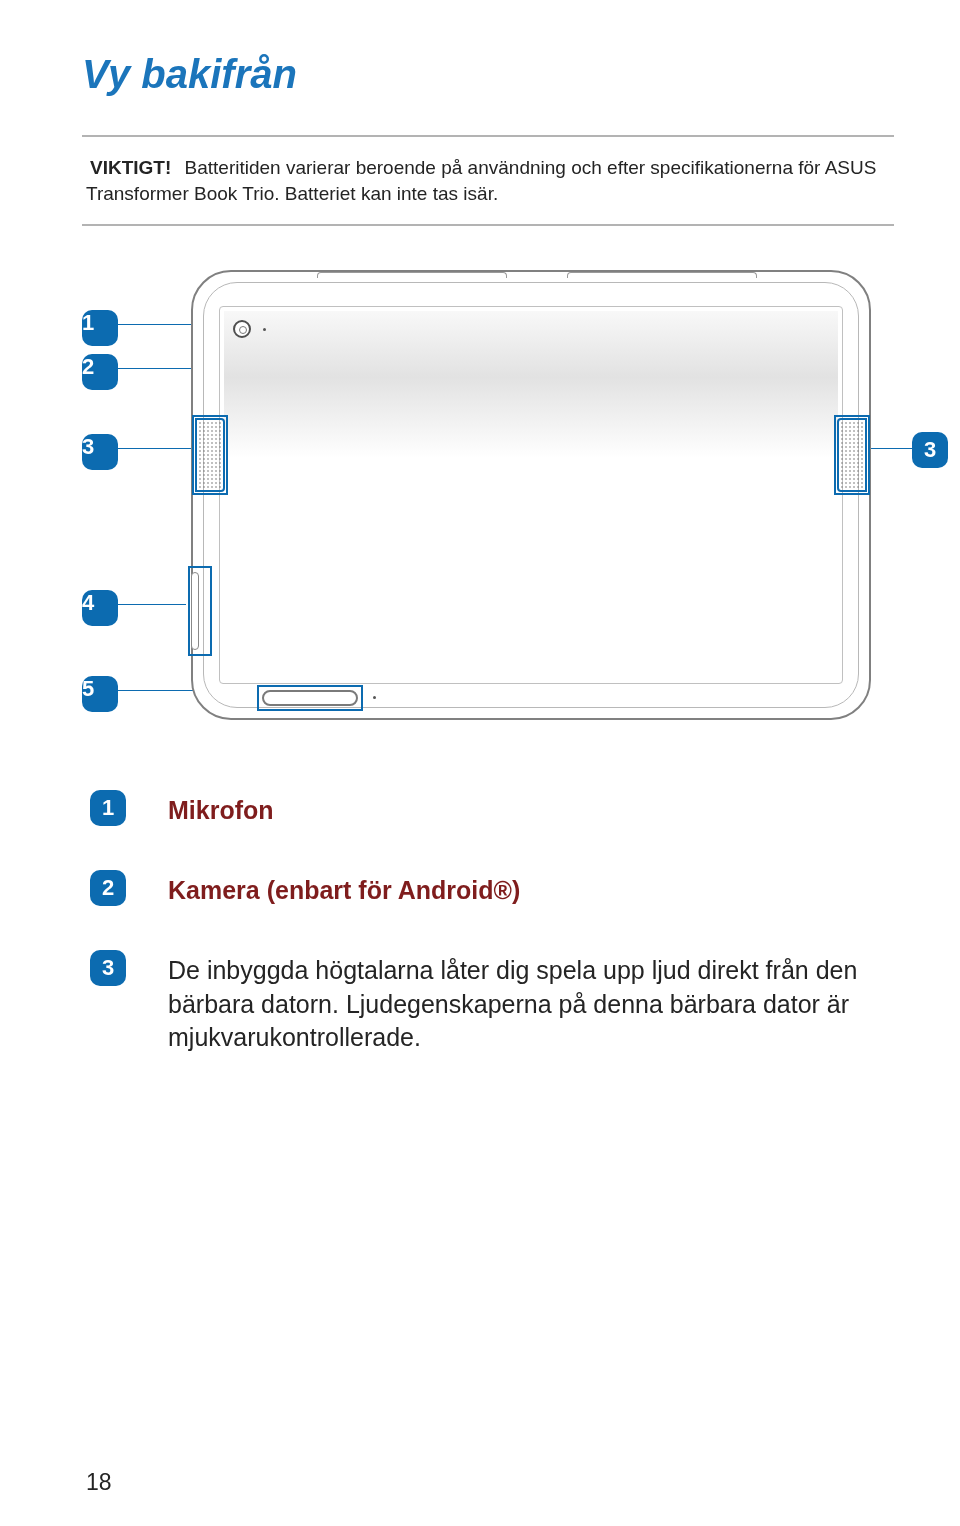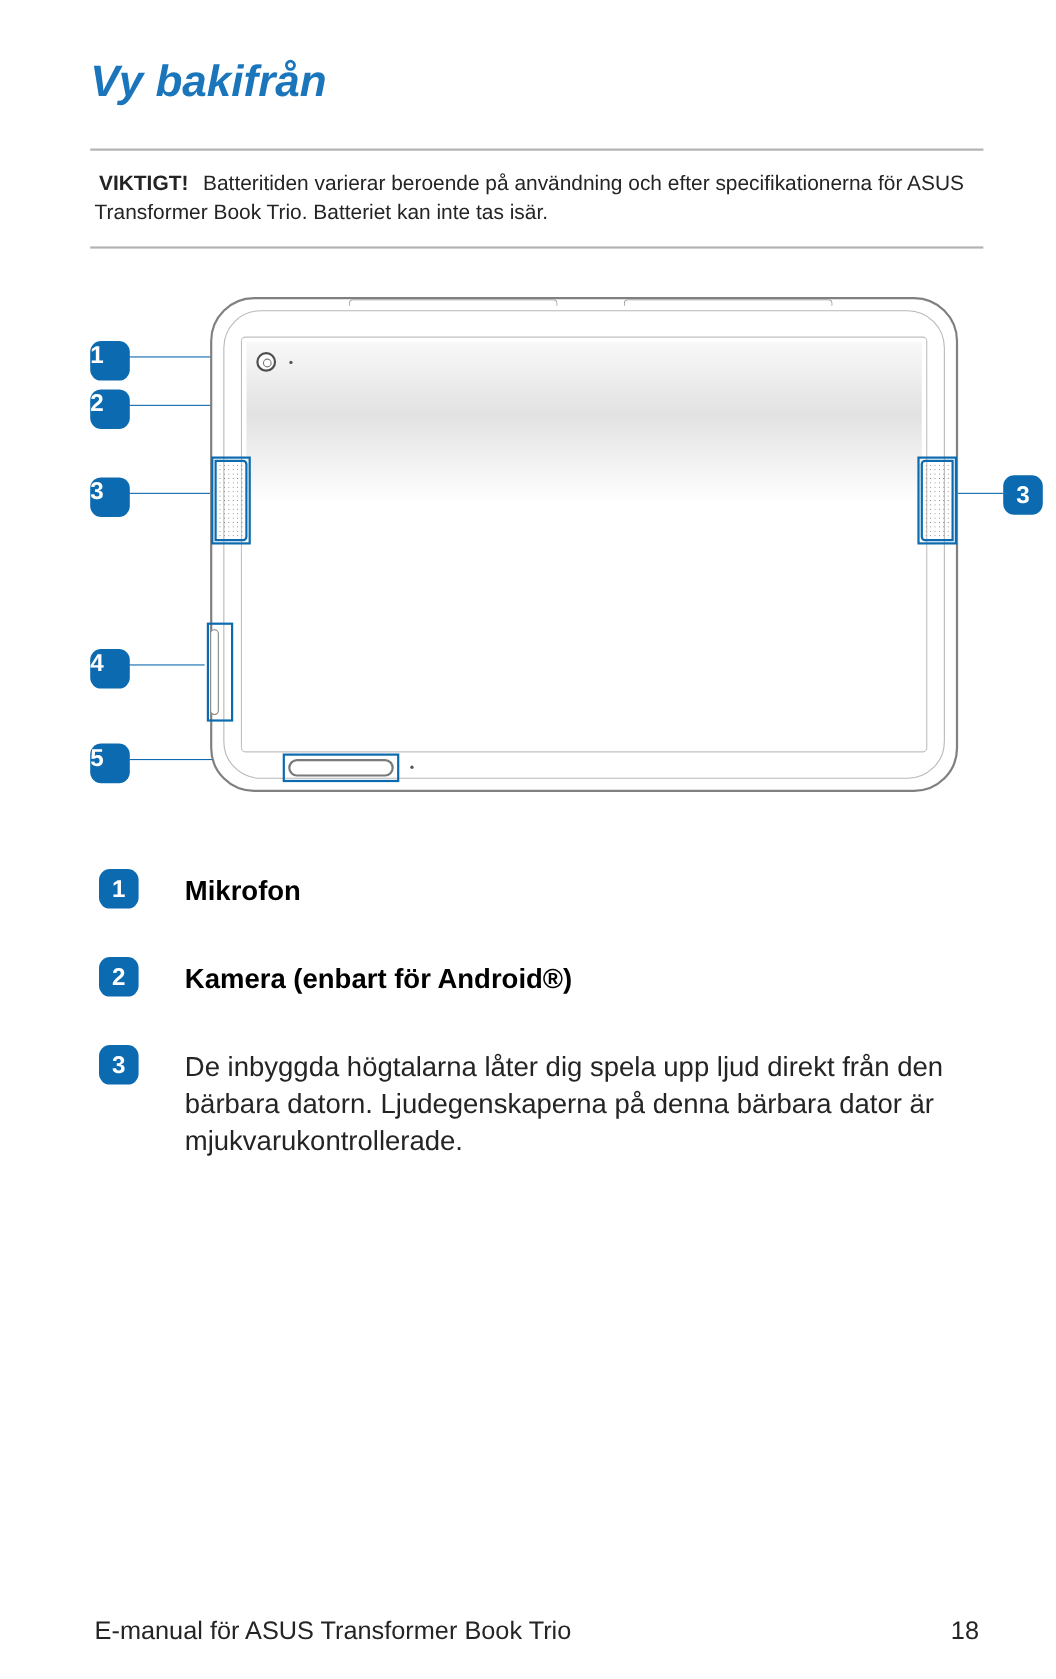--- a/index.html
+++ b/index.html
@@ -212,21 +212,21 @@
     margin-right: 34px;
     margin-top: 4px;
   }
   .item-body {
     flex: 1;
     font-size: 25px;
     line-height: 1.35;
     color: #242424;
   }
   .item-title {
-    color: #000000;
+    color: #7f1d1d;
     font-weight: 700;
     margin-bottom: 6px;
   }
 
   .footer {
     position: absolute;
     bottom: 30px;
     left: 70px;
     right: 70px;
     display: flex;
@@ -303,15 +303,14 @@
   </div>
   <div class="item">
     <span class="callout-badge">3</span>
     <div class="item-body">
       <div>De inbyggda högtalarna låter dig spela upp ljud direkt från den bärbara datorn. Ljudegenskaperna på denna bärbara dator är mjukvarukontrollerade.</div>
     </div>
   </div>
 </div>
 
 <div class="footer">
-  <span>E-manual för ASUS Transformer Book Trio</span>
   <span>18</span>
 </div>
 
 </body></html>

